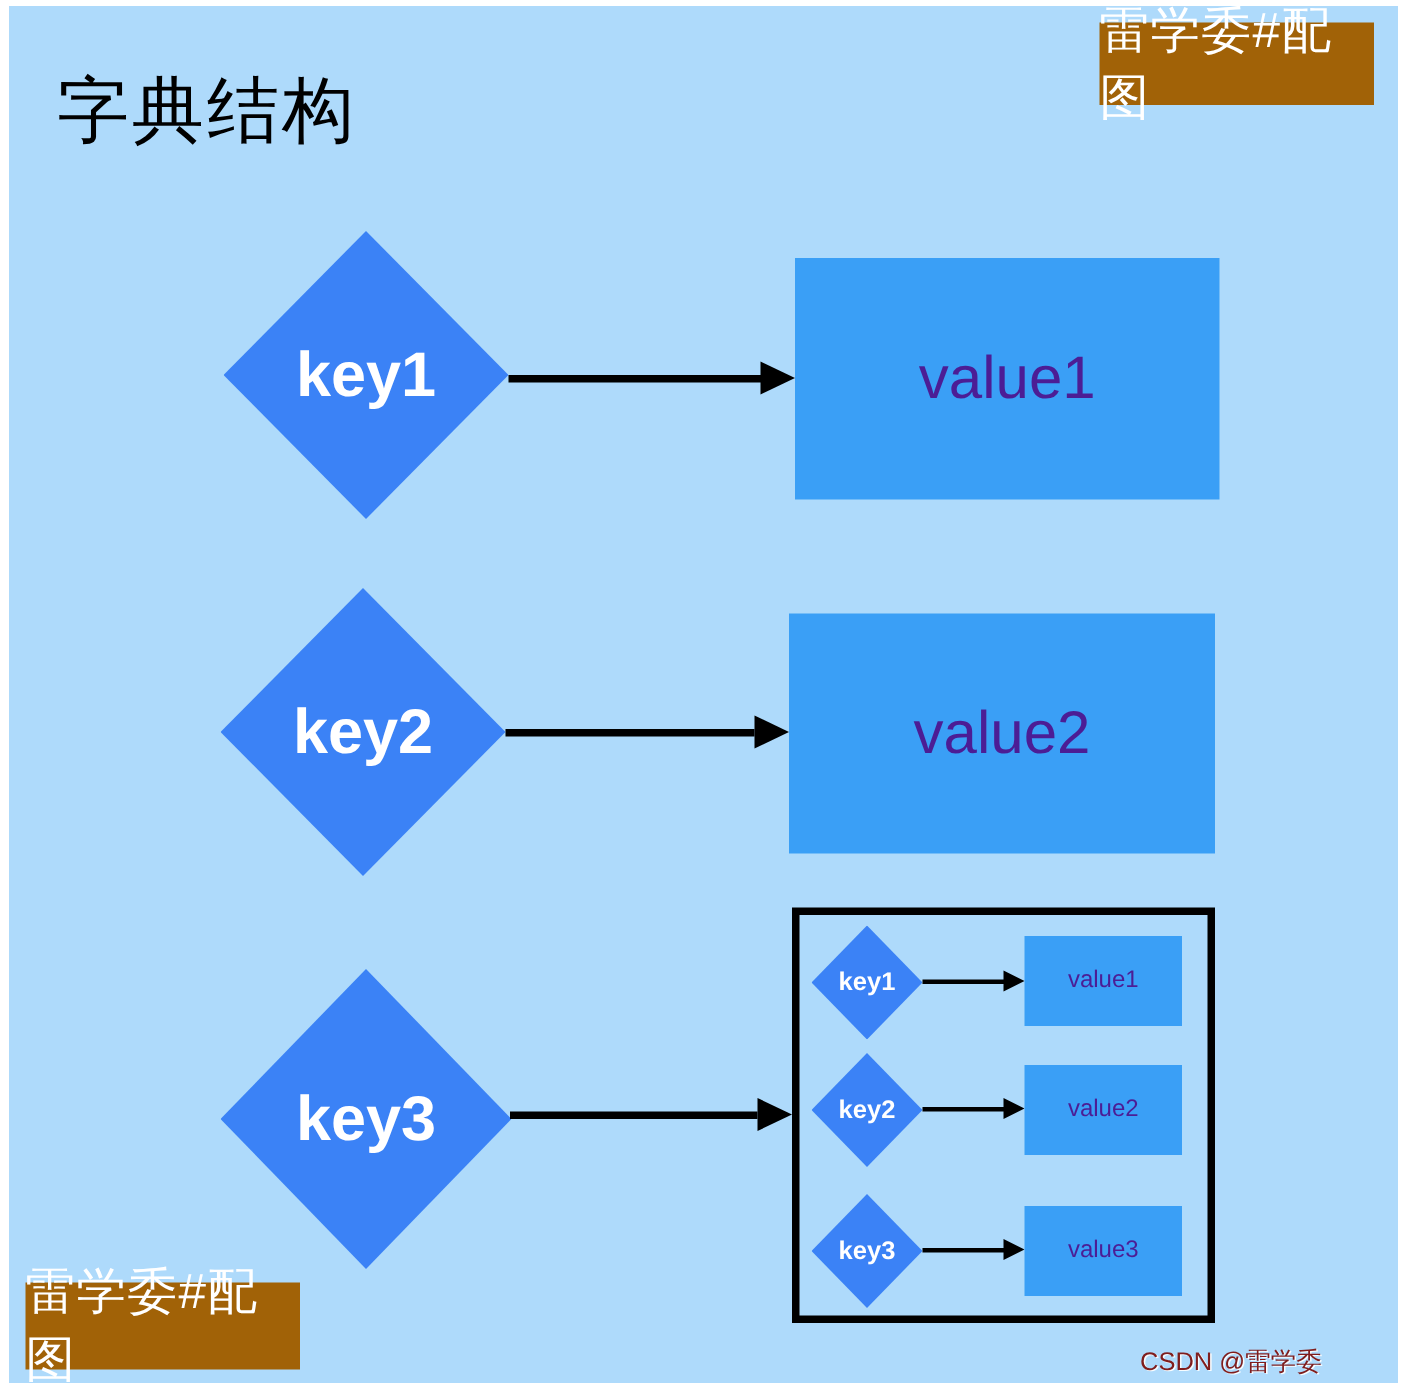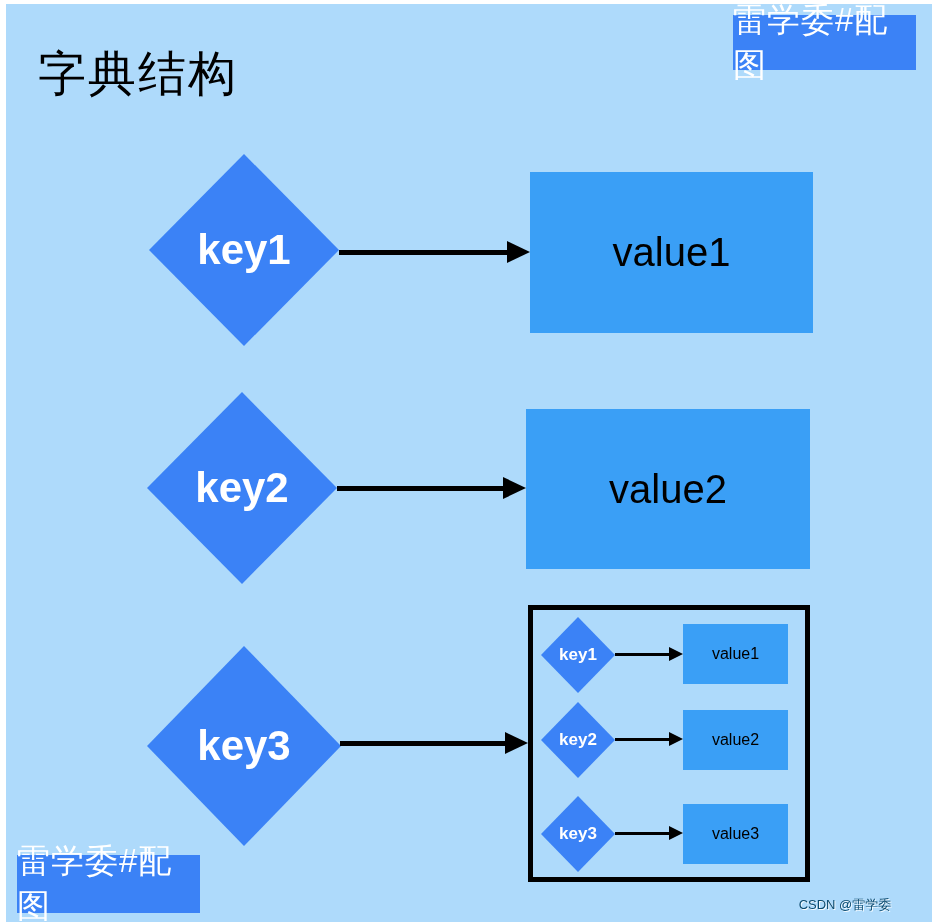--- a/index.html
+++ b/index.html
@@ -24,21 +24,21 @@
     position: absolute;
     left: 38px; top: 42px;
     font-size: 48px;
     font-weight: normal;
     color: #000000;
     letter-spacing: 2px;
   }
 
   .badge {
     position: absolute;
-    background: #3b82f6;
+    background: #a16207;
     color: #ffffff;
     display: flex;
     align-items: center;
     justify-content: center;
     font-size: 33px;
     font-weight: 500;
     letter-spacing: 1px;
   }
   .badge.top-right  { left: 733px; top: 15px;  width: 183px; height: 55px; }
   .badge.bottom-left{ left: 17px;  top: 855px; width: 183px; height: 58px; }
@@ -55,21 +55,21 @@
   }
   .diamond.big  { width: 190px; height: 192px; font-size: 42px; }
   .diamond.mini { width: 74px;  height: 76px;  font-size: 17px; }
 
   .vbox {
     position: absolute;
     background: #3A9FF6;
     display: flex;
     align-items: center;
     justify-content: center;
-    color: #000000;
+    color: #4c1d95;
   }
   .vbox.big  { font-size: 40px; font-weight: 500; }
   .vbox.mini { font-size: 16px; font-weight: 500; }
 
   .aline { position: absolute; background: #000000; }
   .ahead {
     position: absolute;
     width: 0; height: 0;
     border-style: solid;
     border-color: transparent transparent transparent #000000;
@@ -82,23 +82,23 @@
     left: 528px; top: 605px;
     width: 282px; height: 277px;
     border: 5px solid #000000;
     background: transparent;
   }
 
   .watermark {
     position: absolute;
     left: 760px; top: 896px;
     width: 170px;
-    text-align: center;
-    font-size: 13px;
-    color: #0c4a6e;
+    text-align: left;
+    font-size: 17px;
+    color: #7f1d1d;
     text-shadow: 1px 1px 0 rgba(255,255,255,0.9);
   }
 </style>
 </head>
 <body>
 
 <div class="page">
   <div class="canvas"></div>
 
   <div class="title">字典结构</div>

